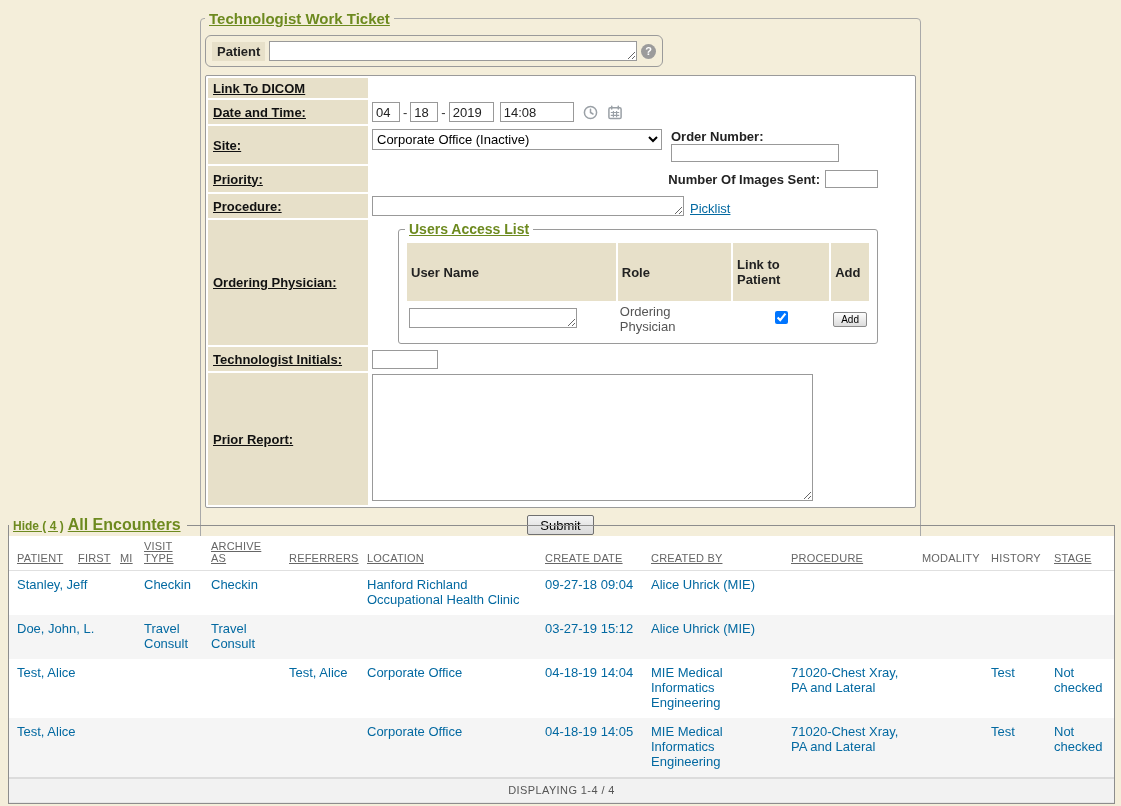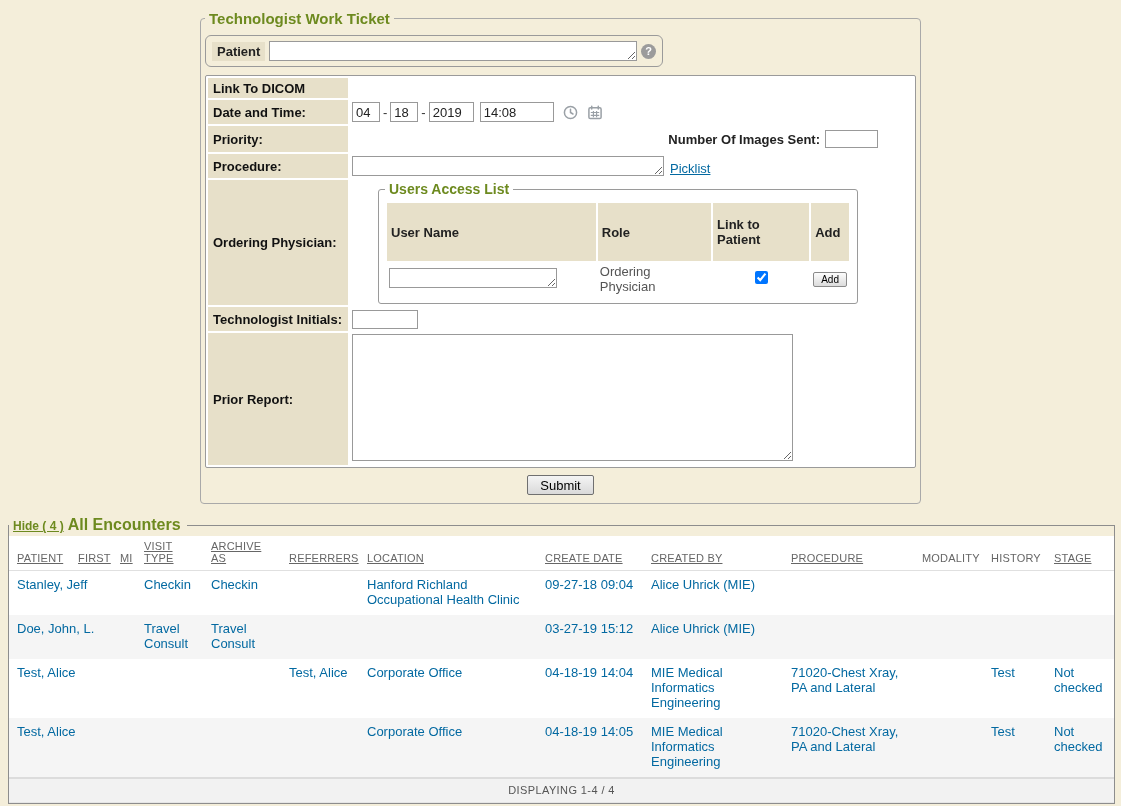--- a/index.html
+++ b/index.html
@@ -13,21 +13,21 @@
   }
   .stage { position:relative; width:1121px; height:806px; overflow:hidden; }
 
   
   fieldset.ticket {
     position:absolute; left:200px; top:10px; width:719px;
     border:1px solid #a9a9a9; border-radius:4px;
     padding:6px 4px 8px 4px; background:transparent;
   }
   fieldset.ticket > legend, fieldset.ual > legend, .enc-legend {
-    color:#6d8a1f; font-weight:bold; padding:0 4px;
+    color:#6d8a1f; font-weight:bold; padding:0 4px;text-decoration:underline;
   }
   fieldset.ticket > legend { font-size:15px; margin-left:0; }
 
   .patient-box {
     border:1px solid #9a9a9a; border-radius:6px;
     padding:5px 6px; margin:2px 0 8px 0; width:458px;
     display:flex; align-items:center; gap:4px; background:transparent;
   }
   .chip {
     background:#e7e0c9; font-weight:bold; padding:2px 5px;
@@ -45,22 +45,22 @@
     text-align:center; display:inline-block; flex:0 0 auto;
   }
 
   .form-table {
     border:1px solid #9a9a9a; border-radius:2px; background:#fff;
     width:711px;
   }
   table.grid { border-collapse:separate; border-spacing:2px; width:100%; }
   table.grid td { vertical-align:middle; }
   td.lbl {
-    background:#e7e0c9; font-weight:bold; width:140px;
-    padding:2px 5px; color:#111;
+    background:#e7e0c9; font-weight:bold; width:160px;
+    padding:2px 5px; color:#111;text-decoration:underline;
   }
   td.val { padding:1px 2px; }
 
   .date-row { display:flex; align-items:center; gap:3px; }
   .date-sep { color:#333; }
   .icon-btn { display:inline-flex; align-items:center; margin-left:6px; cursor:pointer; }
 
   select.site {
     width:290px; height:21px; border:1px solid #999; background:#fff;
     font-family:"Liberation Sans",sans-serif; font-size:13px;
@@ -180,20 +180,34 @@
                 <svg width="16" height="15" viewBox="0 0 16 16">
                       <rect x="1.5" y="3" width="13" height="11.5" rx="1.5" fill="none" stroke="#9aa0a6" stroke-width="1.6"></rect>
                       <path d="M4.5 1.2v3M11.5 1.2v3" stroke="#9aa0a6" stroke-width="1.6" stroke-linecap="round"></path>
                       <path d="M3.5 8h9M3.5 11h9M6.3 6.5v6.5M9.7 6.5v6.5" stroke="#9aa0a6" stroke-width="1.2"></path>
                     </svg>
               </span>
             </div>
           </td>
         </tr>
 
+        <tr style="height:38px;">
+          <td class="lbl">Site:</td>
+          <td class="val">
+            <div class="site-cell">
+              <select class="site">
+                <option>Corporate Office (Inactive)</option>
+              </select>
+              <div class="order-block">
+                <label>Order Number:</label>
+                <input type="text" value="" style="">
+              </div>
+            </div>
+          </td>
+        </tr>
 
         <tr style="height:26px;">
           <td class="lbl">Priority:</td>
           <td class="val">
             <div class="images-cell">
               <label>Number Of Images Sent:</label>
               <input type="text" value="" style="">
             </div>
           </td>
         </tr>

